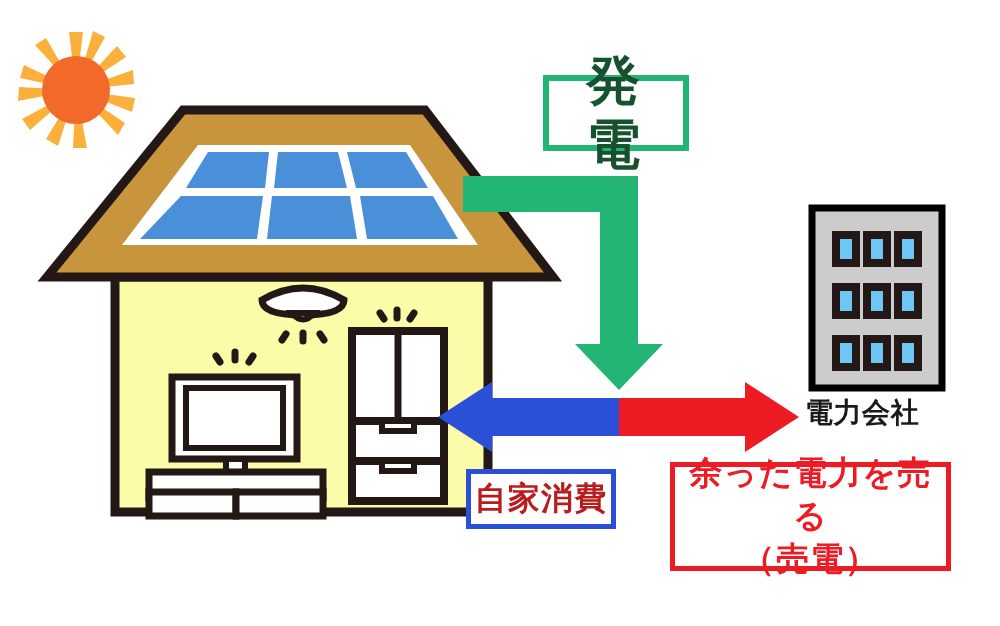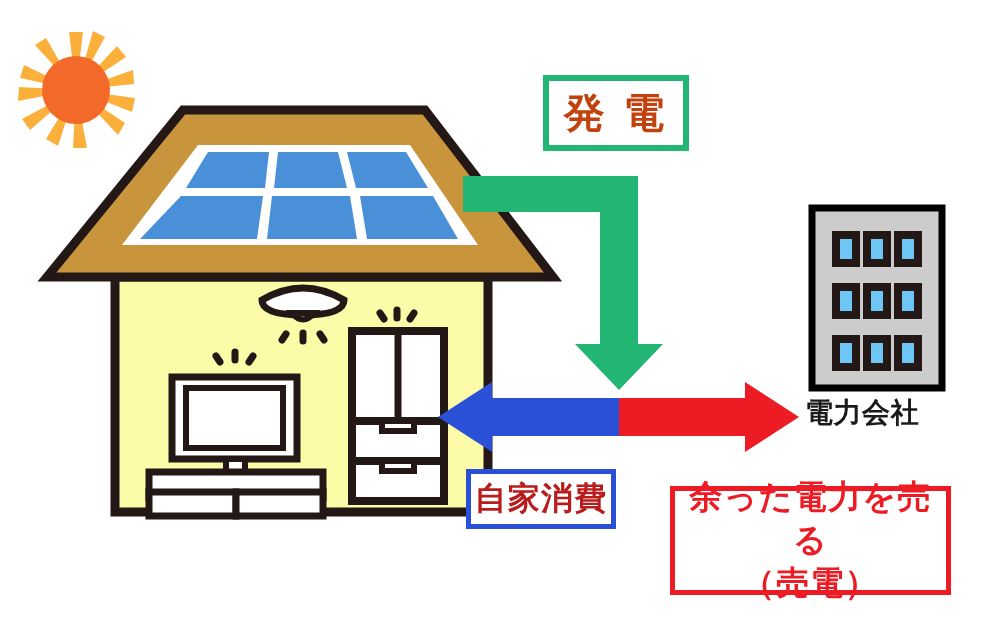--- a/index.html
+++ b/index.html
@@ -24,33 +24,32 @@
     text-align:center;
     font-weight:700;
     line-height:1.18;
     letter-spacing:0.04em;
     white-space:pre-line;
     user-select:none;
   }
   #label-generation{
     left:543px;top:75px;width:146px;height:76px;
     border:6px solid #22b573;
-    color:#c2410c;
-    font-size:41px;
+    color:#14532d;
+    font-size:54px;
     letter-spacing:0.10em;
-    font-family:Liberation Serif, serif;
   }
   #label-self-consumption{
     left:466px;top:469px;width:150px;height:60px;
     border:5px solid #2a50d8;
     color:#b91c1c;
     font-size:32px;
   }
   #label-sell{
-    left:670px;top:486px;width:281px;height:109px;
+    left:670px;top:462px;width:281px;height:109px;
     border:5px solid #ed1c24;
     color:#ed1c24;
     font-size:33px;
     line-height:1.30;
   }
   #label-power-company{
     position:absolute;
     left:805px;top:394px;width:170px;
     color:#1a1a1a;
     font-size:28px;

